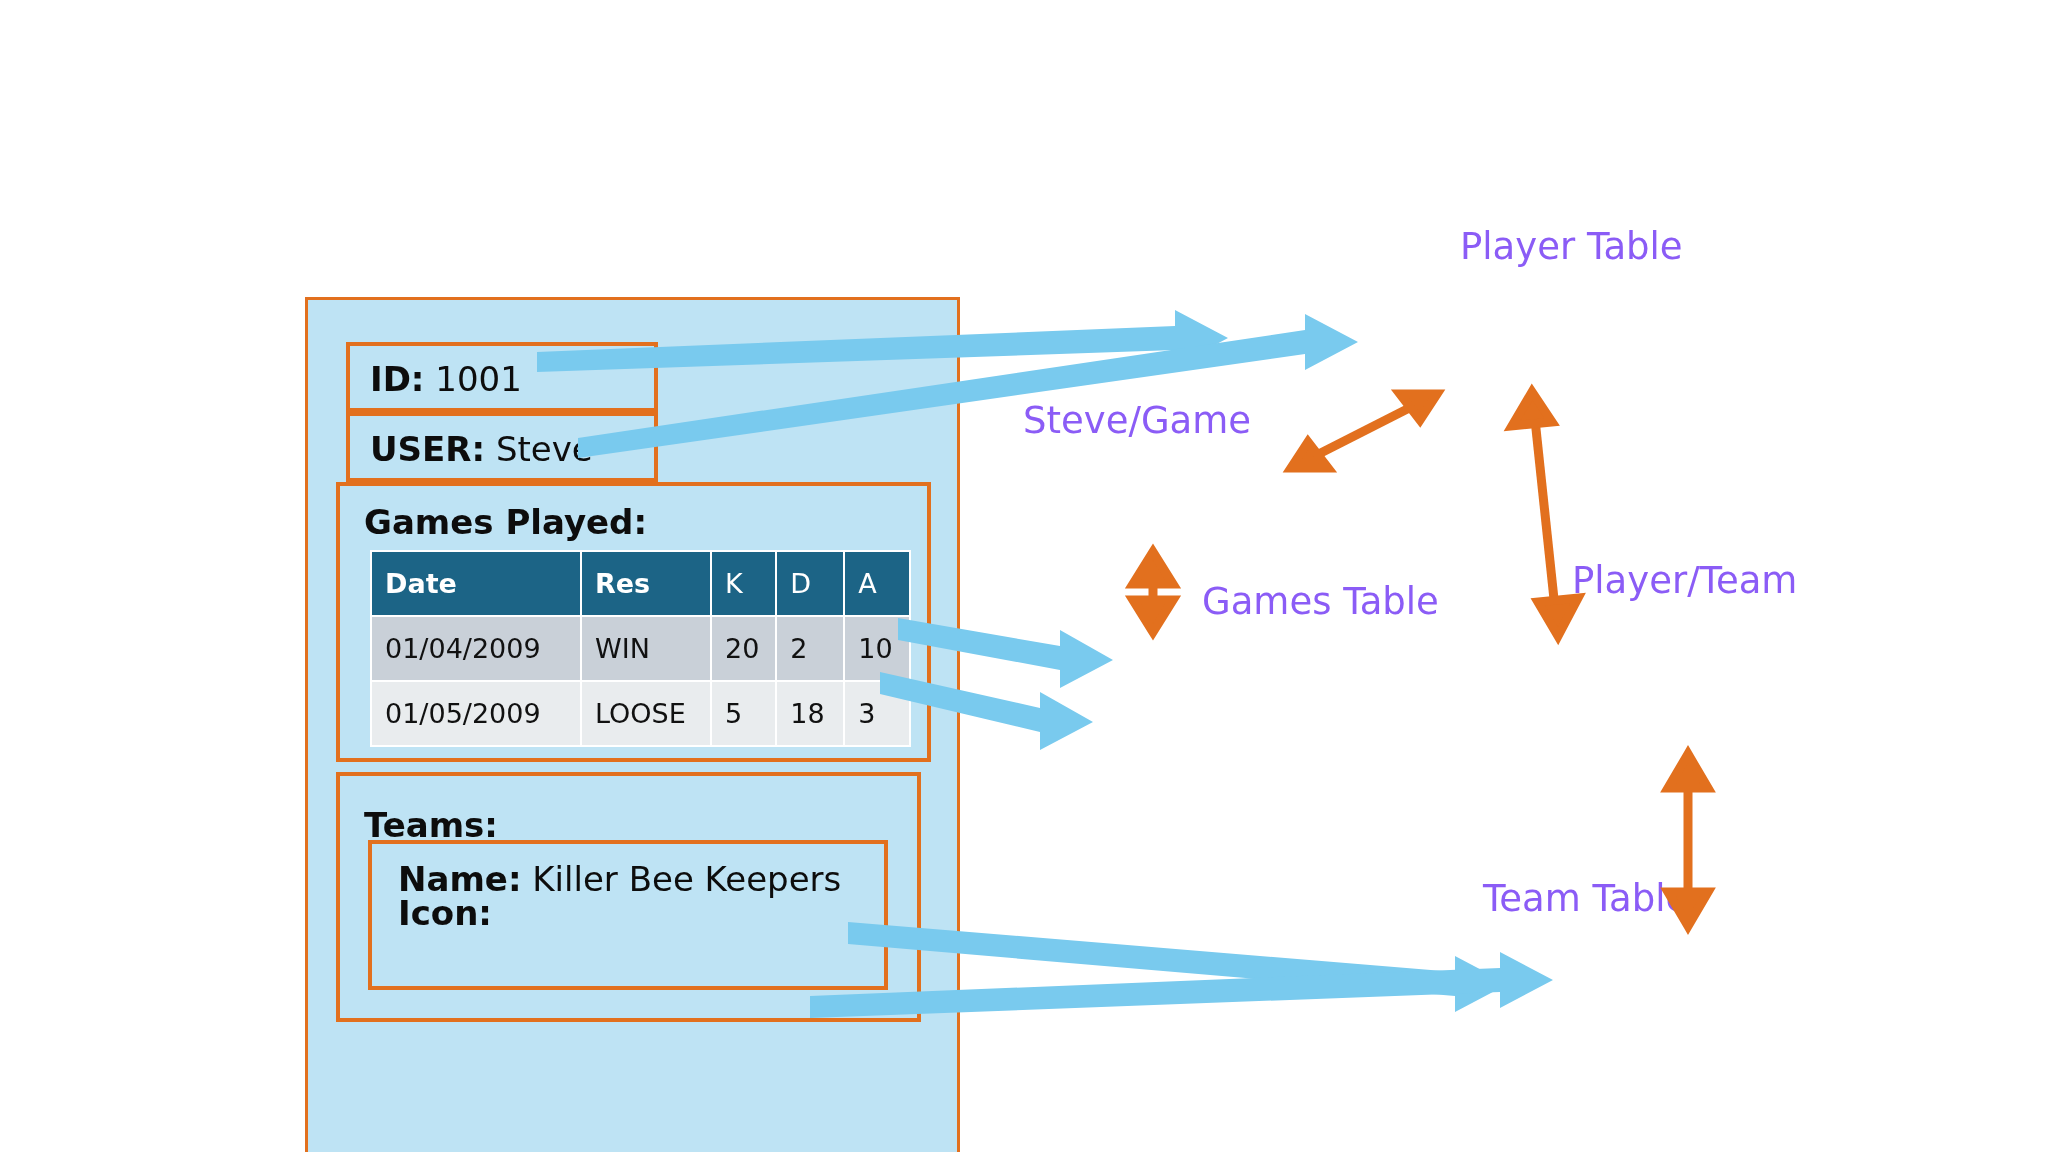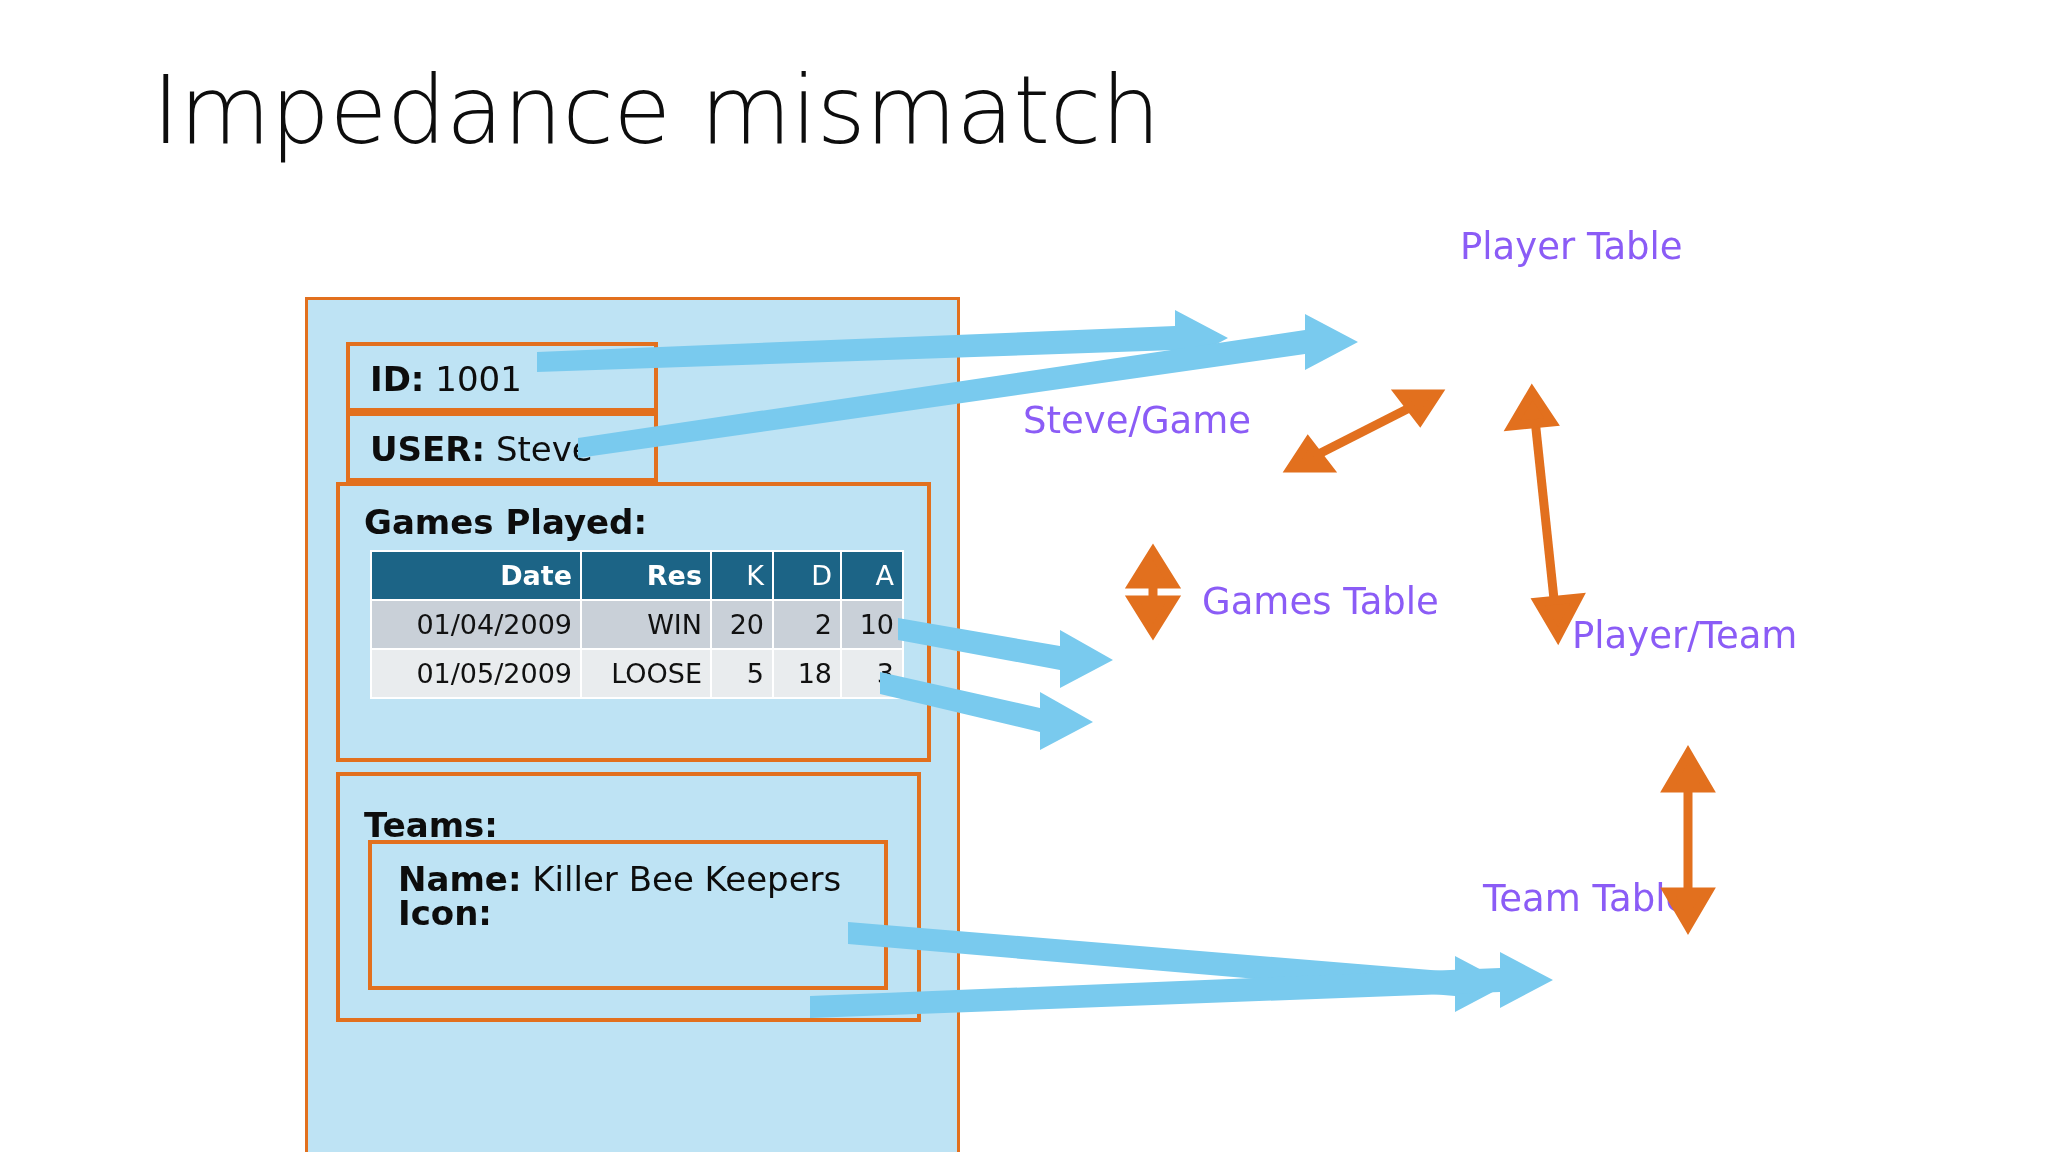--- a/index.html
+++ b/index.html
@@ -71,22 +71,22 @@
 
   
   .games-table {
     position: absolute;
     left: 370px; top: 550px;
     border-collapse: collapse;
     font-size: 27px;
   }
   .games-table th, .games-table td {
     border: 2px solid #ffffff;
-    padding: 8px;
-    text-align: right;
+    padding: 16px;
+    text-align: left;
     height: 44px;
     vertical-align: middle;
     box-sizing: border-box;
   }
   .games-table th {
     background: #1c6486;
     color: #ffffff;
     font-weight: 700;
     padding-left: 13px;
   }
@@ -125,21 +125,20 @@
     position: absolute; left: 0; top: 0;
     width: 2048px; height: 1152px;
     pointer-events: none;
   }
 </style>
 </head>
 <body>
 
 <div id="stage">
 
-  <div class="slide-title">Impedance mismatch</div>
 
   <div class="object-card">
 
     <div class="field-box box-id"></div>
     <div class="field-text txt-id">
       <b>ID:</b>
       <span>1001</span>
     </div>
 
     <div class="field-box box-user"></div>
@@ -259,21 +258,21 @@
         <td style="height:40px"></td>
         <td style="height:40px"></td>
         <td style="height:40px"></td>
         <td style="height:40px"></td>
       </tr>
     </tbody>
       </table>
   </div>
 
   <div class="db-table">
-    <div class="db-label" style="left:1572px; top:617px;">Player/Team</div>
+    <div class="db-label" style="left:1572px; top:562px;">Player/Team</div>
     <table class="db-grid" style="left:1440px; top:640px;">
       <tbody>
           <tr class="hdr">
         <td style="width:168px;height:42px"></td>
         <td style="width:168px;height:42px"></td>
       </tr>
       <tr class="rowA">
         <td style="height:40px"></td>
         <td style="height:40px"></td>
       </tr>

